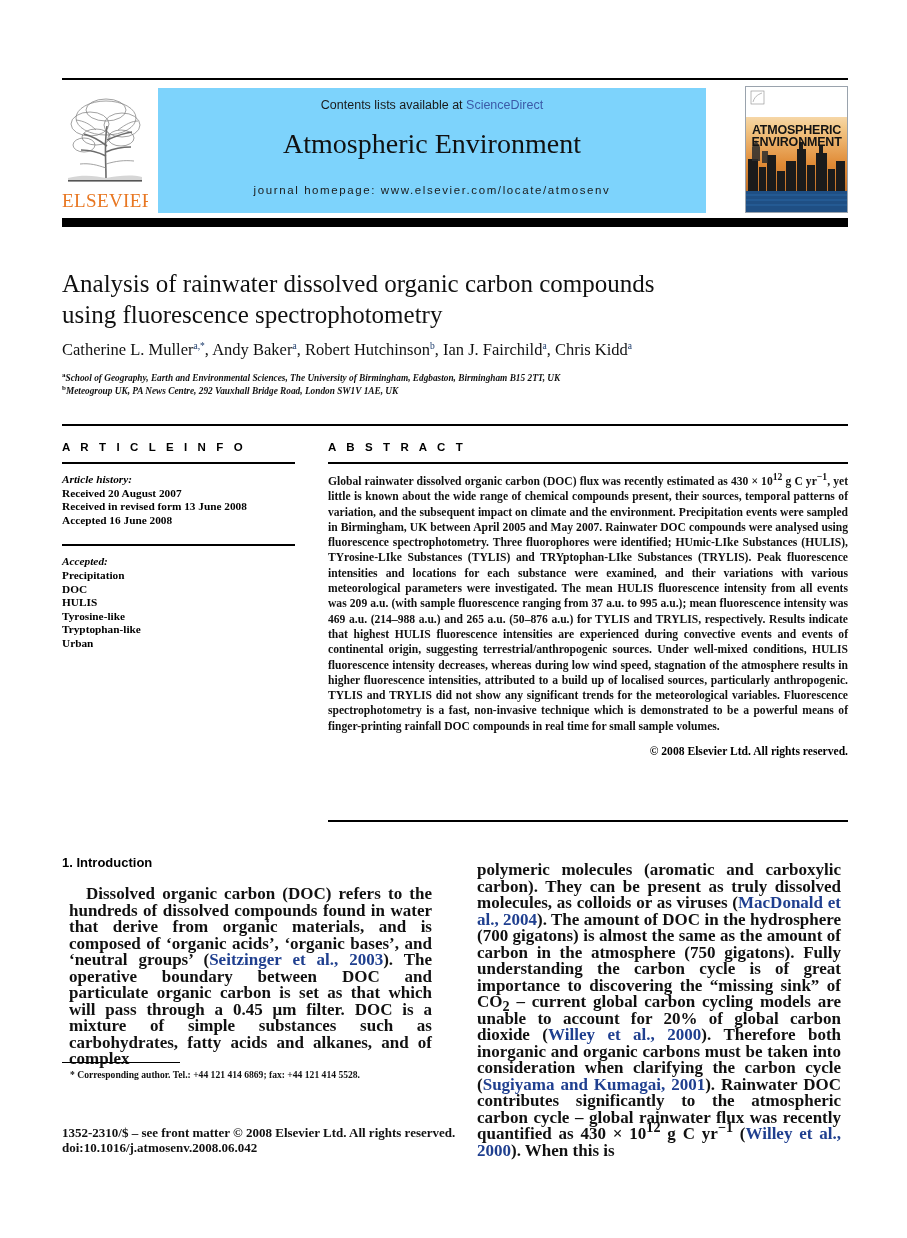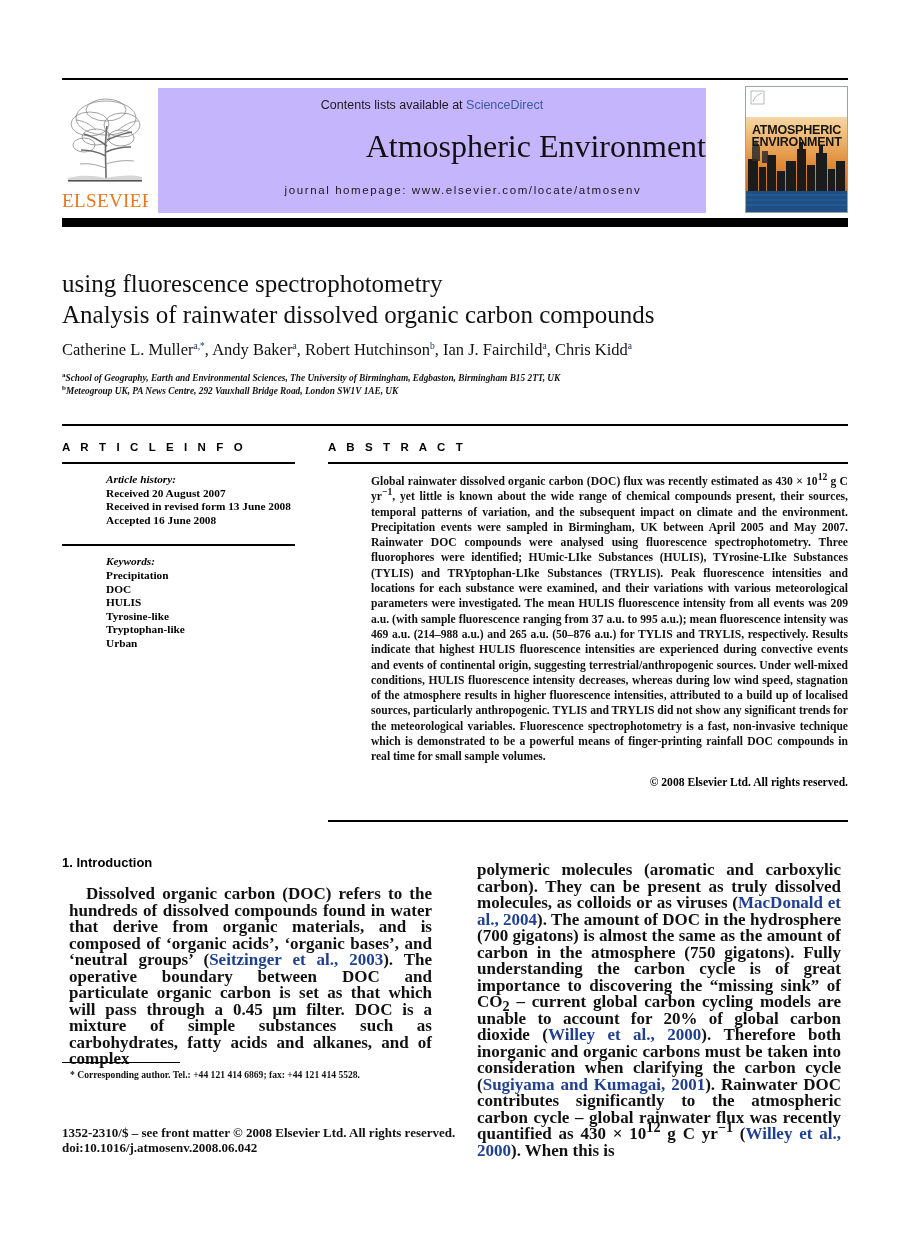--- a/index.html
+++ b/index.html
@@ -56,51 +56,50 @@
     text-align: center;
     color: #E87722;
     font-family: "Liberation Serif", serif;
     font-size: 19px;
     letter-spacing: 0.4px;
   }
   .journal-band {
     position: absolute;
     left: 96px; top: 2px;
     width: 548px; height: 125px;
-    background: #c4b5fd;
+    background: #7dd3fc;
   }
   .contents-line {
     position: absolute;
     left: 0; top: 10px;
     width: 548px;
     text-align: center;
     font-family: "Liberation Sans", sans-serif;
     font-size: 12.5px;
     color: #1a1a1a;
   }
   .sd-link { color: #3b5aa8; }
   .journal-title {
     position: absolute;
     left: 0; top: 40px;
     width: 548px;
-    text-align: right;
+    text-align: center;
     font-family: "Liberation Serif", serif;
-    font-size: 32px;
+    font-size: 28px;
     color: #111;
   }
   .homepage-line {
     position: absolute;
     left: 0; top: 96px;
     width: 548px;
     text-align: center;
     font-family: "Liberation Sans", sans-serif;
     font-size: 11.5px;
     letter-spacing: 1.6px;
     color: #1a1a1a;
-    margin-left: 31px;
   }
   .cover-thumb {
     position: absolute;
     left: 683px; top: 0px;
     width: 103px; height: 127px;
     border: 1px solid #9aa3ad;
     box-sizing: border-box;
     overflow: hidden;
     background: #0b2742;
   }
@@ -164,30 +163,28 @@
     width: 520px;
   }
   .med-rule {
     height: 2px;
     background: #000;
   }
   .info-body {
     font-size: 11.3px;
     line-height: 13.6px;
     font-weight: bold;
-    margin-left: 44px;
   }
   .it { font-style: italic; }
   .abs-body {
     font-size: 11.6px;
     line-height: 15.3px;
     text-align: justify;
     font-weight: bold;
     color: #111;
-    margin-left: 43px;
   }
   .abs-copy {
     margin-top: 11px;
     text-align: right;
     font-size: 11.6px;
     font-weight: bold;
   }
 
   
   .col-left {
@@ -340,22 +337,22 @@
         </g>
         <text x="50.5" y="47" text-anchor="middle" font-family="Liberation Sans, sans-serif" font-size="12.5" font-weight="bold" fill="#141414" letter-spacing="-0.2">ATMOSPHERIC</text>
         <text x="50.5" y="59" text-anchor="middle" font-family="Liberation Sans, sans-serif" font-size="12.5" font-weight="bold" fill="#141414" letter-spacing="-0.2">ENVIRONMENT</text>
       </svg>
     </div>
   </div>
 
   <div class="masthead-bar"></div>
 
   <div class="article-title">
+    <div>Analysis of rainwater dissolved organic carbon compounds</div>
     <div>using fluorescence spectrophotometry</div>
-    <div>Analysis of rainwater dissolved organic carbon compounds</div>
   </div>
 
   <div class="authors">
     <span>Catherine L. Muller</span><sup>a,</sup><sup class="star-sup">*</sup>,
     <span>Andy Baker</span><sup>a</sup>,
     <span>Robert Hutchinson</span><sup>b</sup>,
     <span>Ian J. Fairchild</span><sup>a</sup>,
     <span>Chris Kidd</span><sup>a</sup>
   </div>
 
@@ -370,21 +367,21 @@
     <div class="sec-head">A R T I C L E   I N F O</div>
     <div class="med-rule" style="margin-top:9px;"></div>
     <div class="info-body" style="margin-top:9px;">
       <div class="it">Article history:</div>
       <div>Received 20 August 2007</div>
       <div>Received in revised form 13 June 2008</div>
       <div>Accepted 16 June 2008</div>
     </div>
     <div class="med-rule" style="margin-top:17px;"></div>
     <div class="info-body" style="margin-top:9px;">
-      <div class="it">Keywords:</div>
+      <div class="it">Accepted:</div>
       <div>Precipitation</div>
       <div>DOC</div>
       <div>HULIS</div>
       <div>Tyrosine-like</div>
       <div>Tryptophan-like</div>
       <div>Urban</div>
     </div>
   </div>
 
   <div class="abs-col">

